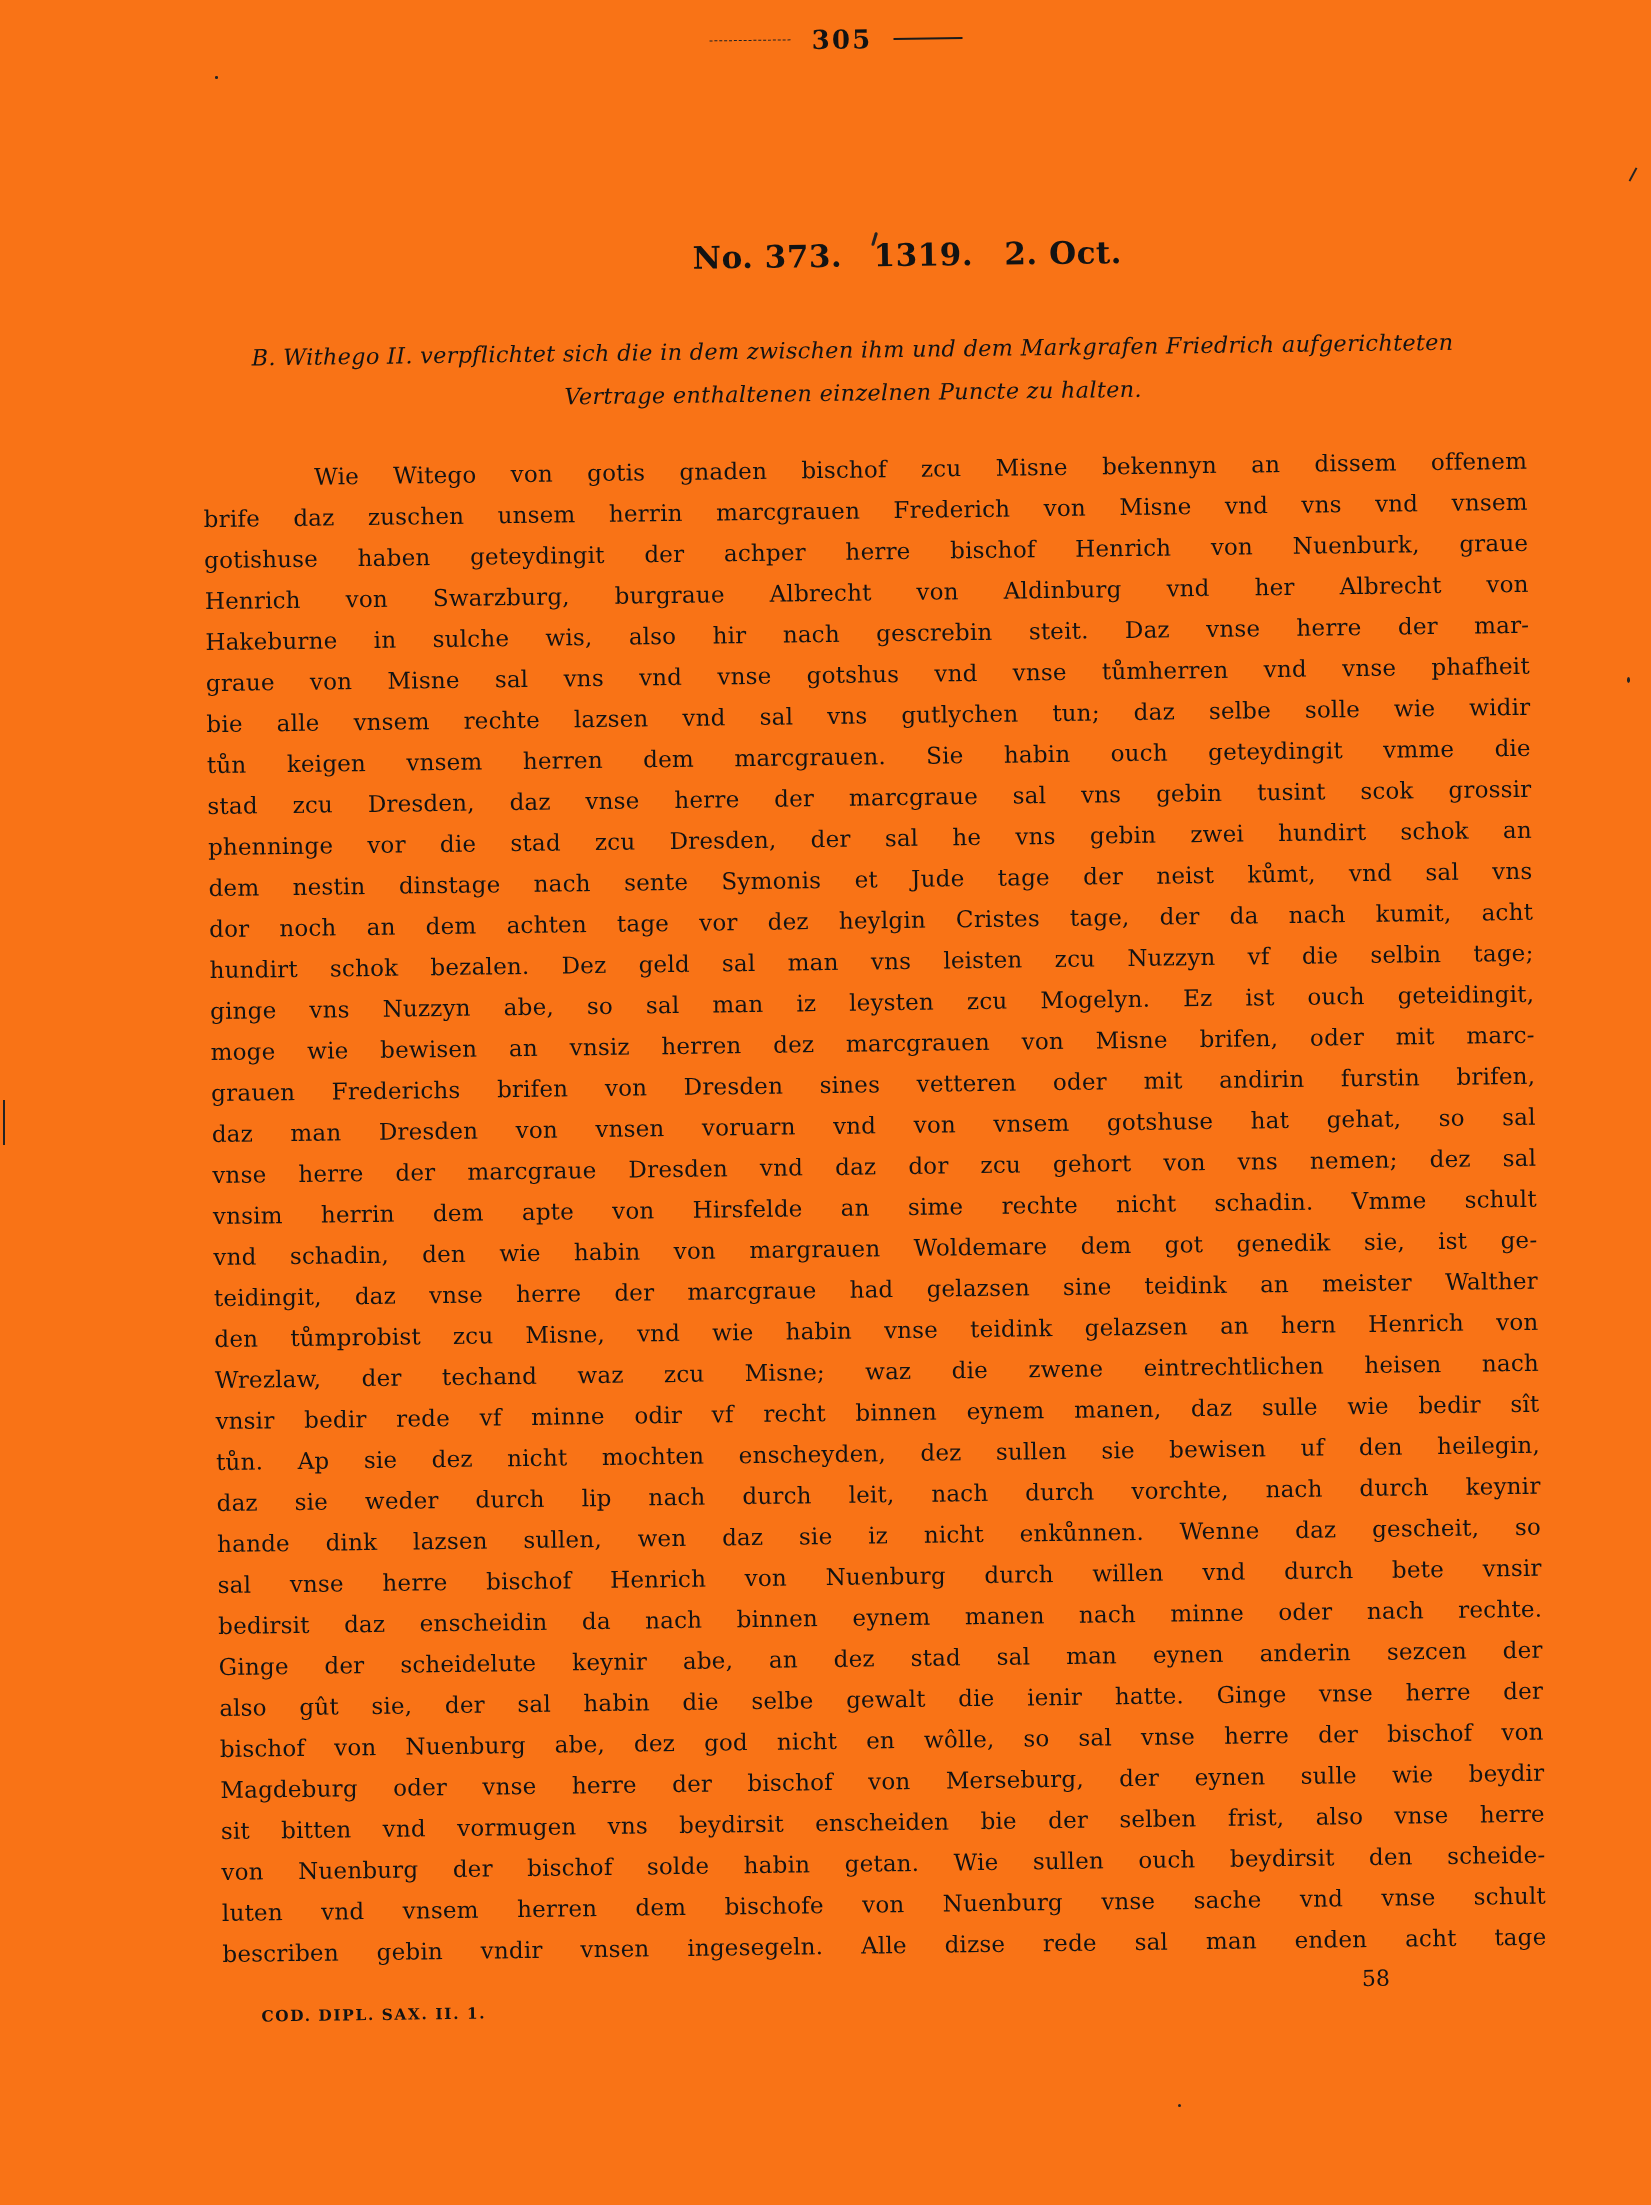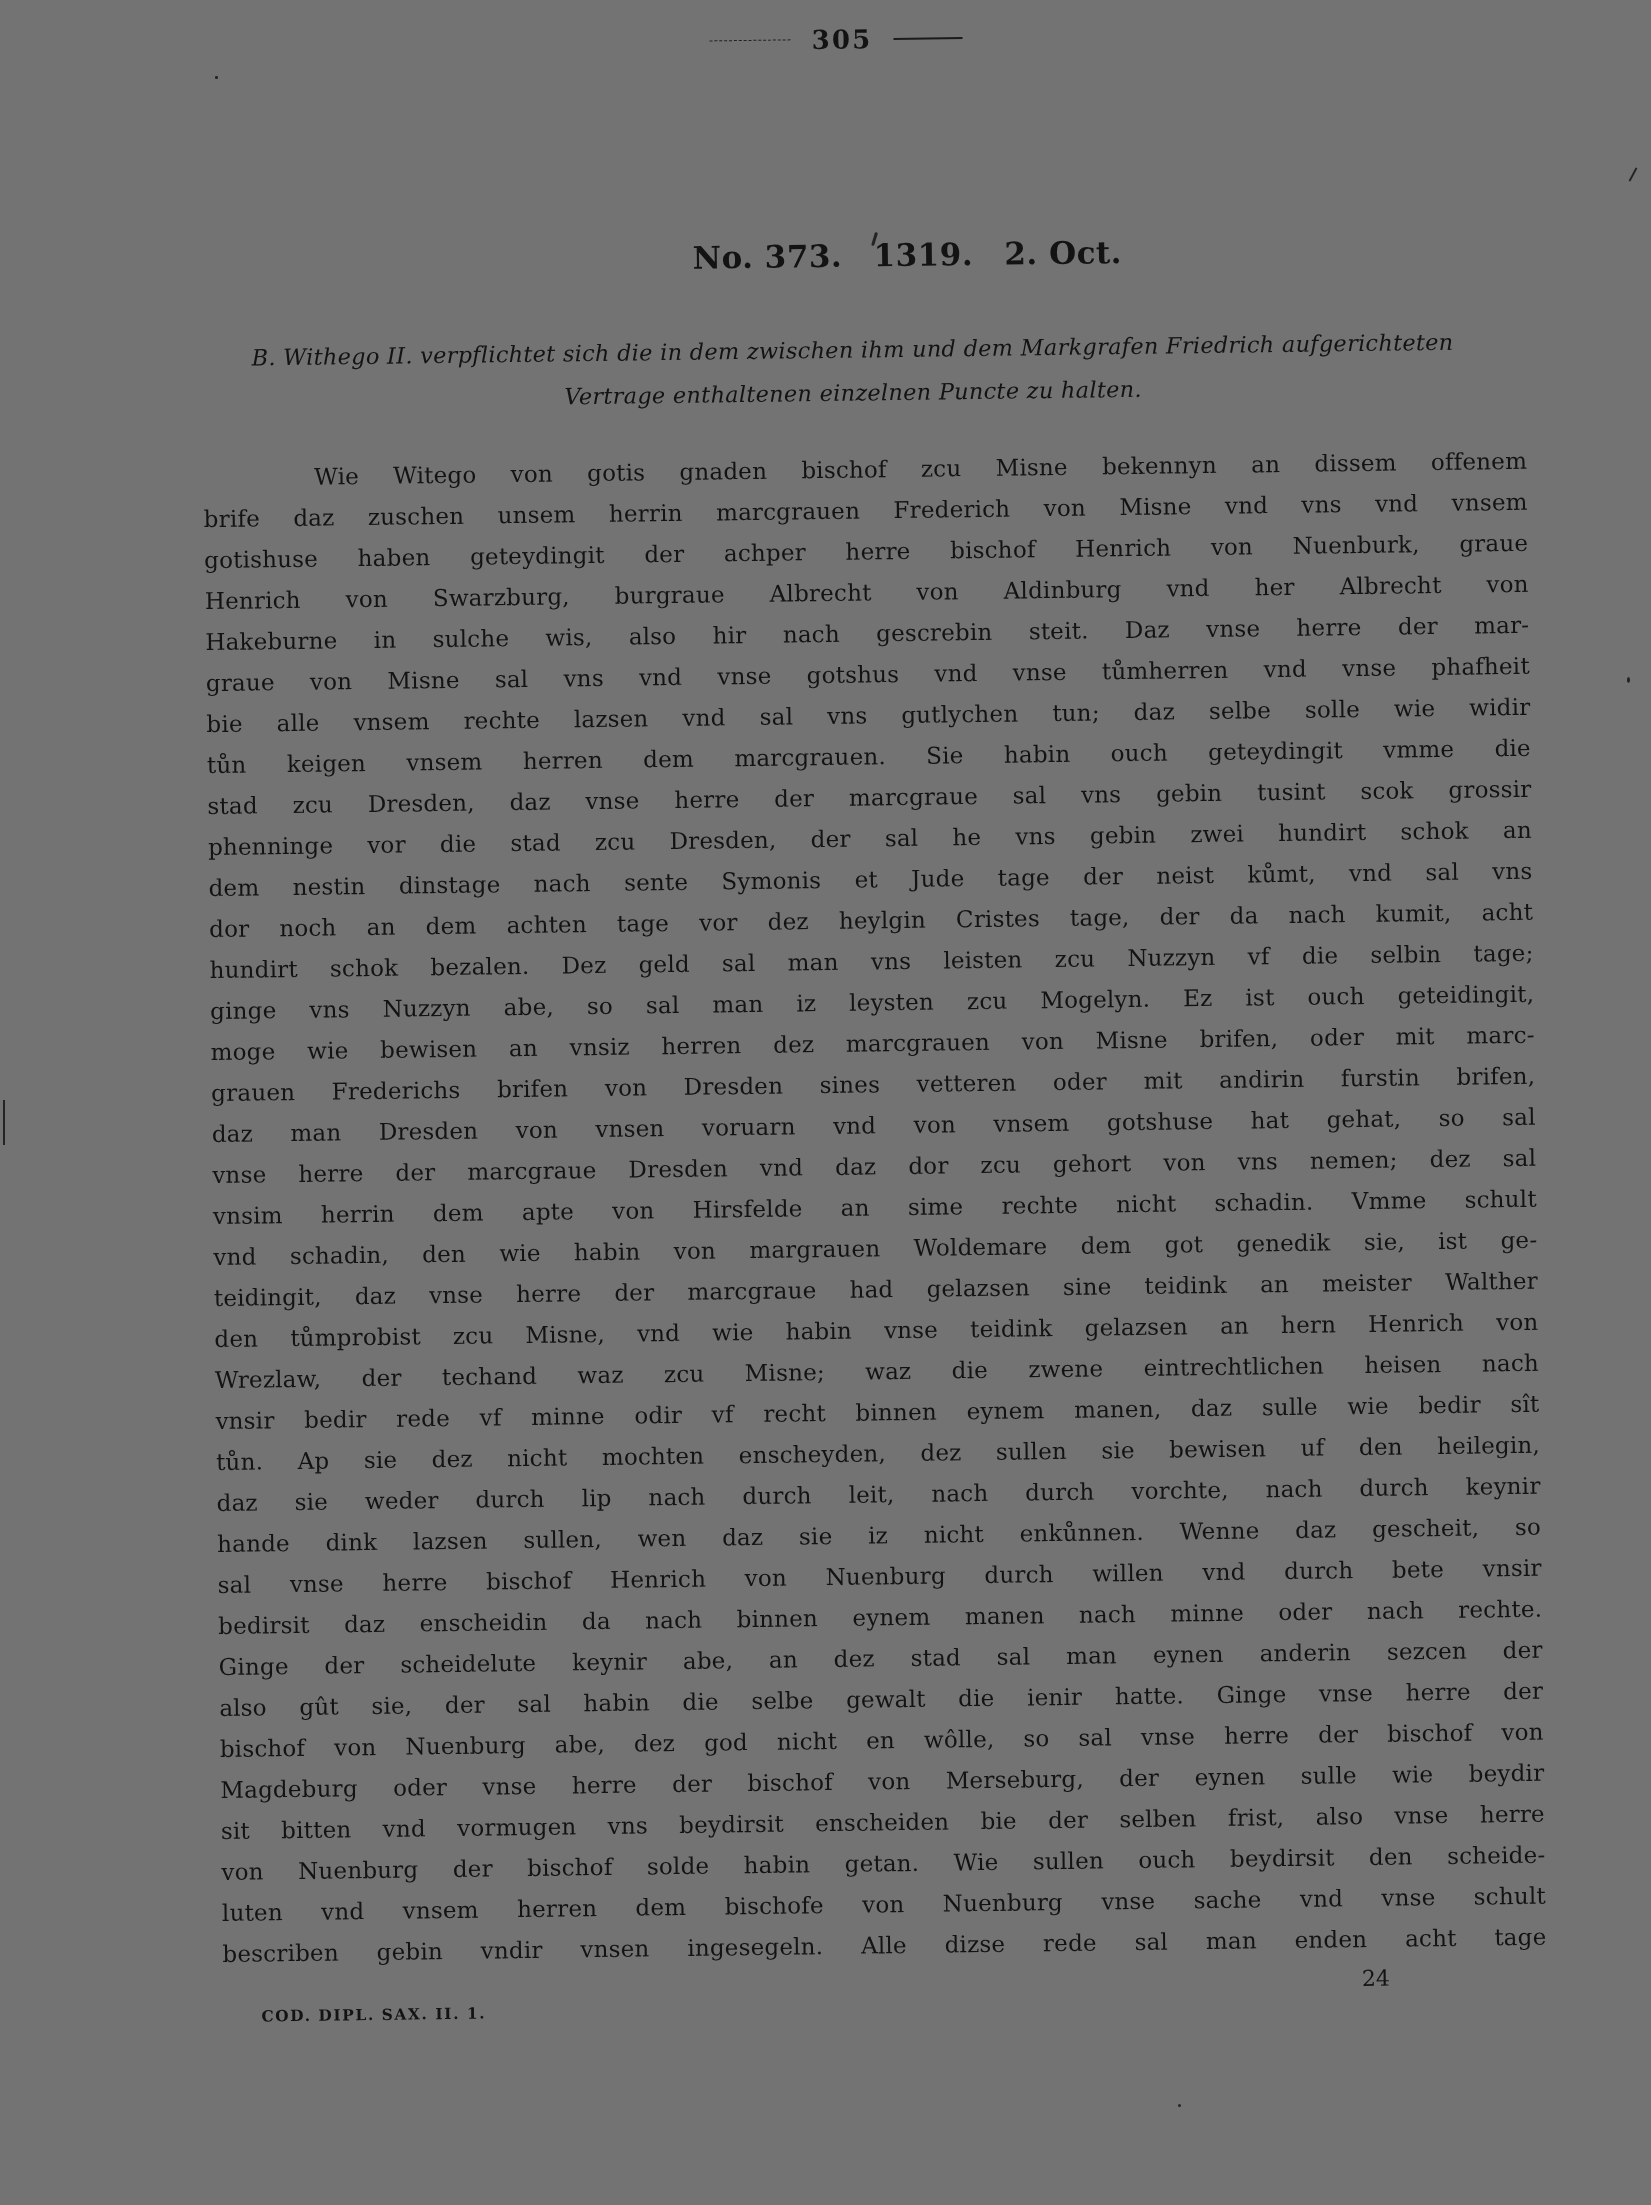--- a/index.html
+++ b/index.html
@@ -1,20 +1,20 @@
 <!DOCTYPE html>
 <html style="font-size:8.5px"><head>
 <meta charset="utf-8">
 <style>
   html, body { margin: 0; padding: 0; background: #ffffff; }
   .page {
     position: relative;
     width: 1652px;
     height: 2205px;
-    background: #737373;
+    background: #f97316;
     overflow: hidden;
     font-family: "DejaVu Serif", "Liberation Serif", serif;
     color: #131313;
   }
   .sheet {
     position: absolute;
     inset: 0;
     transform: rotate(-0.75deg);
     transform-origin: 50% 52%;
   }
@@ -160,21 +160,21 @@
         <div class="body-line">also gût sie, der sal habin die selbe gewalt die ienir hatte. Ginge vnse herre der</div>
         <div class="body-line">bischof von Nuenburg abe, dez god nicht en wôlle, so sal vnse herre der bischof von</div>
         <div class="body-line">Magdeburg oder vnse herre der bischof von Merseburg, der eynen sulle wie beydir</div>
         <div class="body-line">sit bitten vnd vormugen vns beydirsit enscheiden bie der selben frist, also vnse herre</div>
         <div class="body-line">von Nuenburg der bischof solde habin getan. Wie sullen ouch beydirsit den scheide-</div>
         <div class="body-line">luten vnd vnsem herren dem bischofe von Nuenburg vnse sache vnd vnse schult</div>
         <div class="body-line">bescriben gebin vndir vnsen ingesegeln. Alle dizse rede sal man enden acht tage</div>
       </div>
 
     <div class="footer-left">COD. DIPL. SAX. II. 1.</div>
-    <div class="sig-number">24</div>
+    <div class="sig-number">58</div>
 
   </div>
 
   <div class="artifact art-tick-heading"></div>
   <div class="artifact art-edge-1"></div>
   <div class="artifact art-edge-2"></div>
   <div class="artifact art-margin-stroke"></div>
   <div class="artifact art-dot-bottom"></div>
   <div class="artifact art-dot-top"></div>
 

